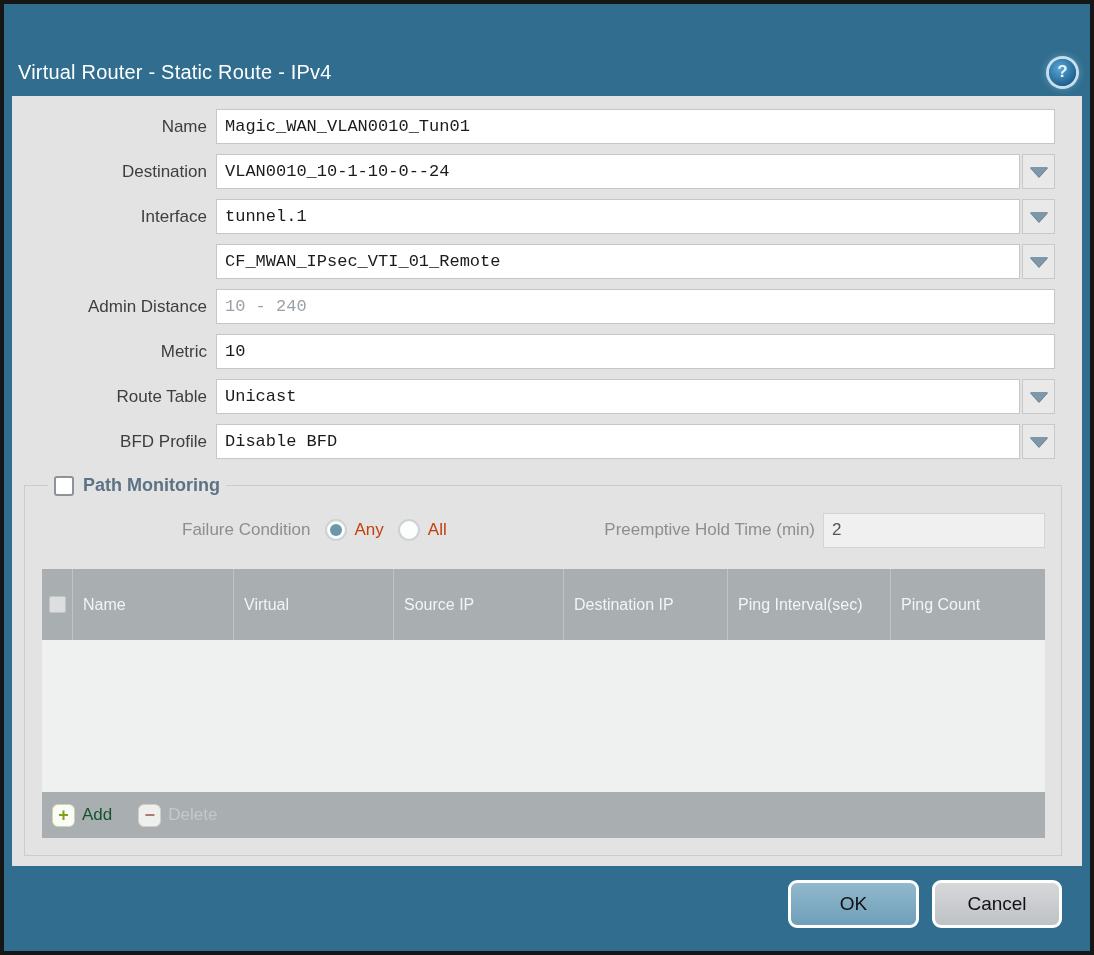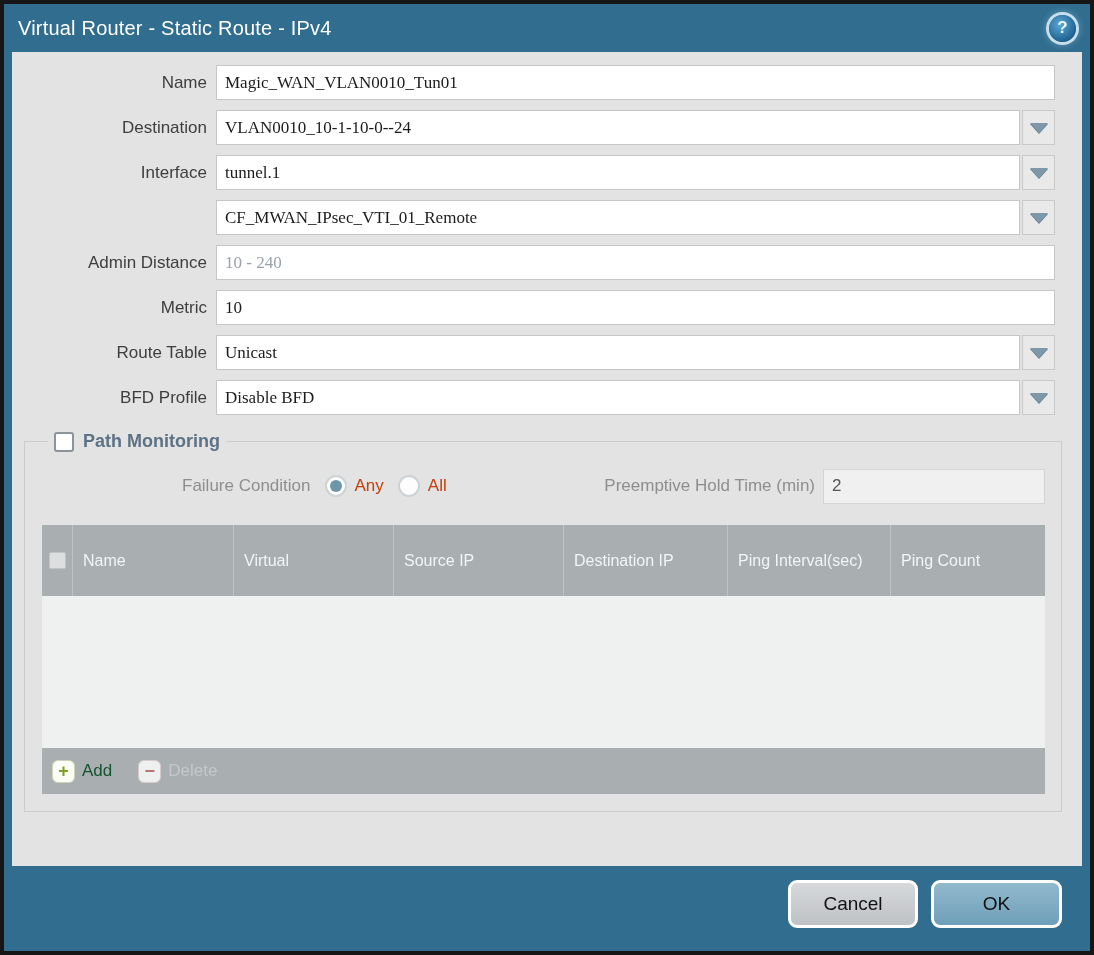--- a/index.html
+++ b/index.html
@@ -14,20 +14,21 @@
     display: flex; flex-direction: column;
     overflow: hidden;
   }
 
   
   .titlebar {
     height: 48px; flex: 0 0 48px;
     display: flex; align-items: center;
     padding: 0 14px;
     color: #ffffff;
+    margin-top: 44px;
   }
   .titlebar .title { font-size: 20px; letter-spacing: 0.2px; }
   .help-icon {
     margin-left: auto;
     width: 27px; height: 27px;
     border-radius: 50%;
     background: radial-gradient(circle at 40% 35%, #5aa8d6, #1d5e8c 75%);
     box-shadow: 0 0 0 3px rgba(220,238,250,0.85), 0 0 6px 4px rgba(160,200,230,0.35);
     color: #eaf5fc; font-weight: bold; font-size: 17px;
     display: flex; align-items: center; justify-content: center;
@@ -52,21 +53,21 @@
     width: 204px; flex: 0 0 204px;
     text-align: right; padding-right: 9px;
     font-size: 17px; color: #3e3e3e;
     white-space: nowrap;
   }
   .field-wrap { flex: 1 1 auto; display: flex; height: 35px; }
   .text-input, .combo-display {
     flex: 1 1 auto; height: 35px;
     border: 1px solid #c6c6c6;
     background: #ffffff;
-    font-family: Liberation Serif, serif;
+    font-family: Liberation Mono, monospace;
     font-size: 17px; color: #1b1b1b;
     padding: 0 8px;
     display: flex; align-items: center;
     white-space: nowrap; overflow: hidden;
   }
   input.text-input { display: block; line-height: 33px; }
   input.text-input::placeholder { color: #9aa1a8; opacity: 1; }
   .combo-btn {
     flex: 0 0 33px; width: 33px; height: 35px;
     margin-left: 2px;
@@ -328,17 +329,17 @@
             <span class="mini-icon icon-minus">−</span>
             <span class="lbl">Delete</span>
           </div>
         </div>
       </div>
     </fieldset>
 
   </div>
 
   <div class="dialog-footer">
+    <div class="btn btn-ok">OK</div>
     <div class="btn btn-cancel">Cancel</div>
-    <div class="btn btn-ok">OK</div>
   </div>
 
 </div>
 
 </body></html>

